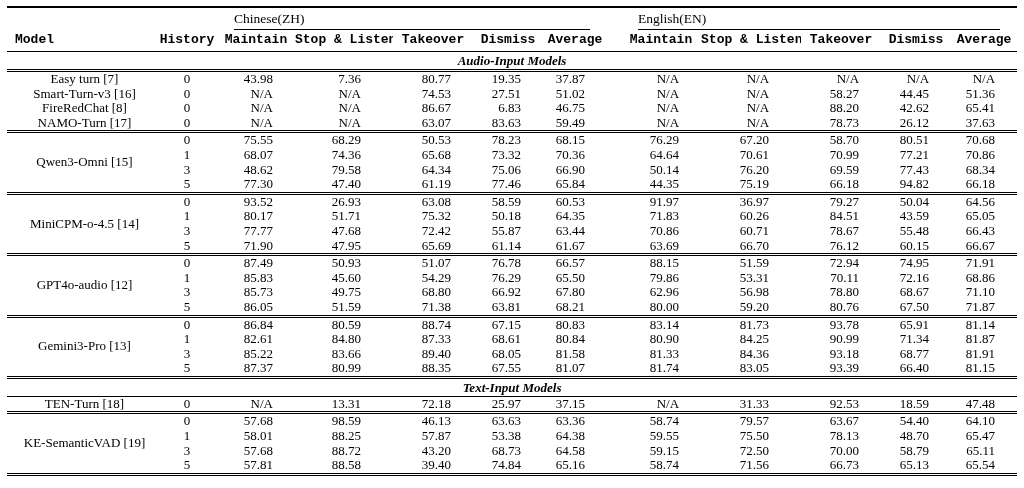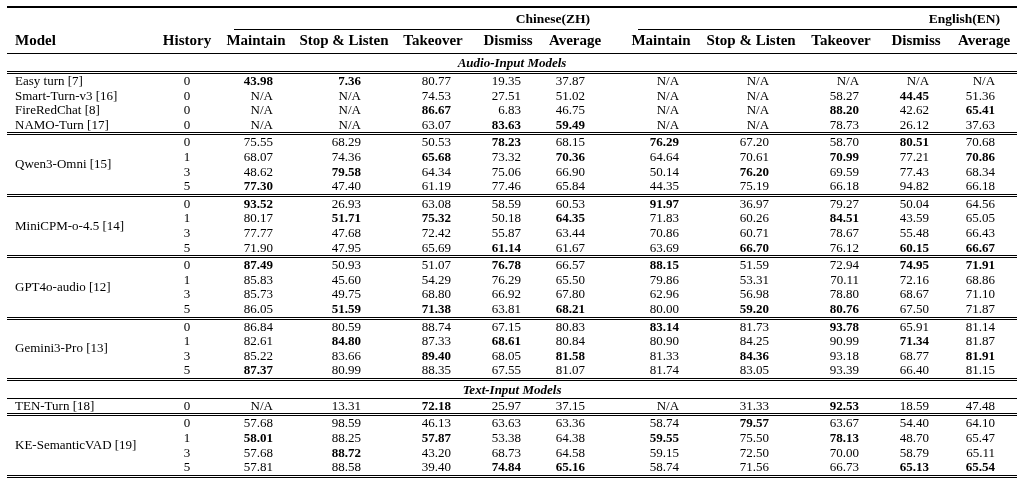--- a/index.html
+++ b/index.html
@@ -3,33 +3,33 @@
 <meta charset="utf-8">
 <style>
   html,body{margin:0;padding:0;background:#fff;}
   body{width:1024px;height:488px;overflow:hidden;font-family:"Liberation Serif", serif;color:#000;}
   table{border-collapse:collapse;table-layout:fixed;width:1010px;margin:6px 7px 0 7px;
         border-top:2.5px solid #000;border-bottom:3px double #000;}
   th,td{font-size:13px;padding:0 3px;white-space:nowrap;overflow:hidden;}
   thead th{font-weight:bold;}
   .grp-row th{padding-top:2px;}
   .cmid{margin:0 14px;padding:1px 0 2px 0;border-bottom:1.2px solid #000;
-        text-align:right;font-weight:bold;font-size:13.5px;}
-  .colhdr th{border-bottom:1.8px solid #000;padding:2px 0 4px 0;text-align:center;font-size:15px;}
+        text-align:left;font-weight:normal;font-size:13.5px;}
+  .colhdr th{border-bottom:1.8px solid #000;padding:2px 0 4px 0;text-align:center;font-size:13px;font-family:Liberation Mono, monospace;}
   .colhdr th.model-h{text-align:left;padding-left:8px;}
   tr.sect td{font-style:italic;font-weight:bold;text-align:center;height:17px;line-height:17px;margin-top:20px;}
   tr.sec-0 td{border-bottom:3px double #000;}
   tr.sec-1 td{border-top:3px double #000;border-bottom:1.5px solid #000;}
   tr.sep td{border-top:3px double #000;}
-  td.model{ text-align:left;padding-left:8px;vertical-align:middle;}
+  td.model{ text-align:center;padding-left:8px;vertical-align:middle;}
   td.hist{text-align:center;}
   td.num{text-align:right;padding-right:22px;}
   td.num.sl{padding-right:32px;}
   tbody td{height:14.6px;line-height:14.6px;}
-  .b{font-weight:bold;}
+  .b{font-weight:normal;}
 </style>
 </head>
 <body>
 
 <table>
   <colgroup>
     <col style="width:150px">
       <col style="width:60px">
     <col style="width:78px">
       <col style="width:98px">

